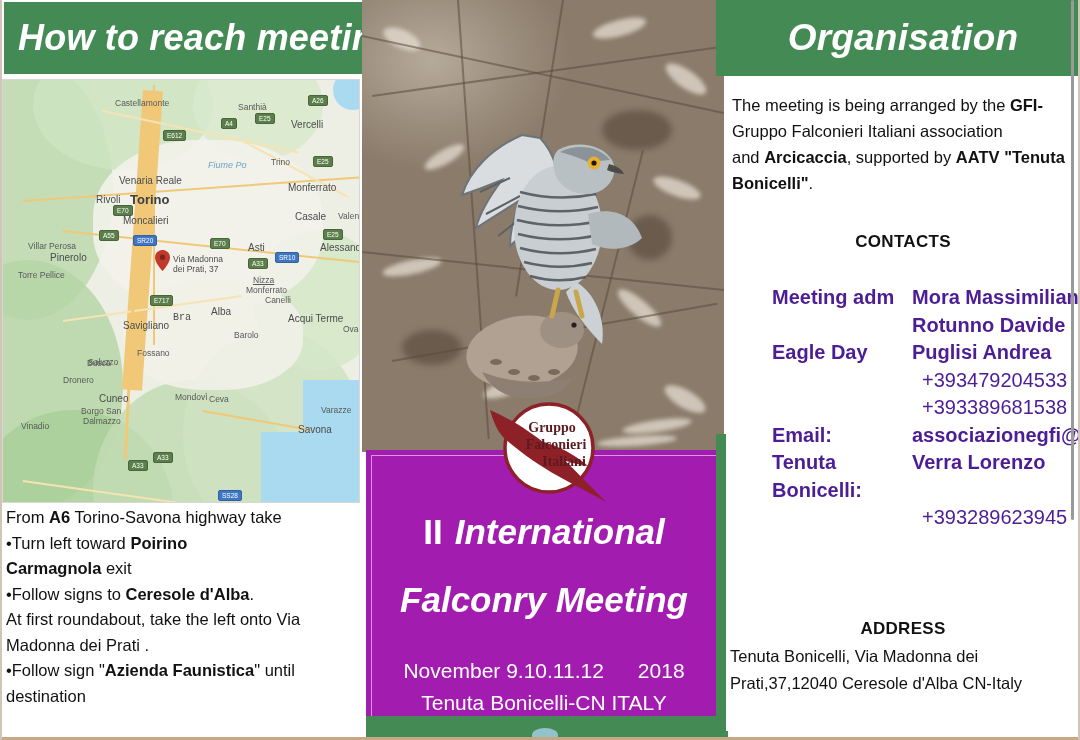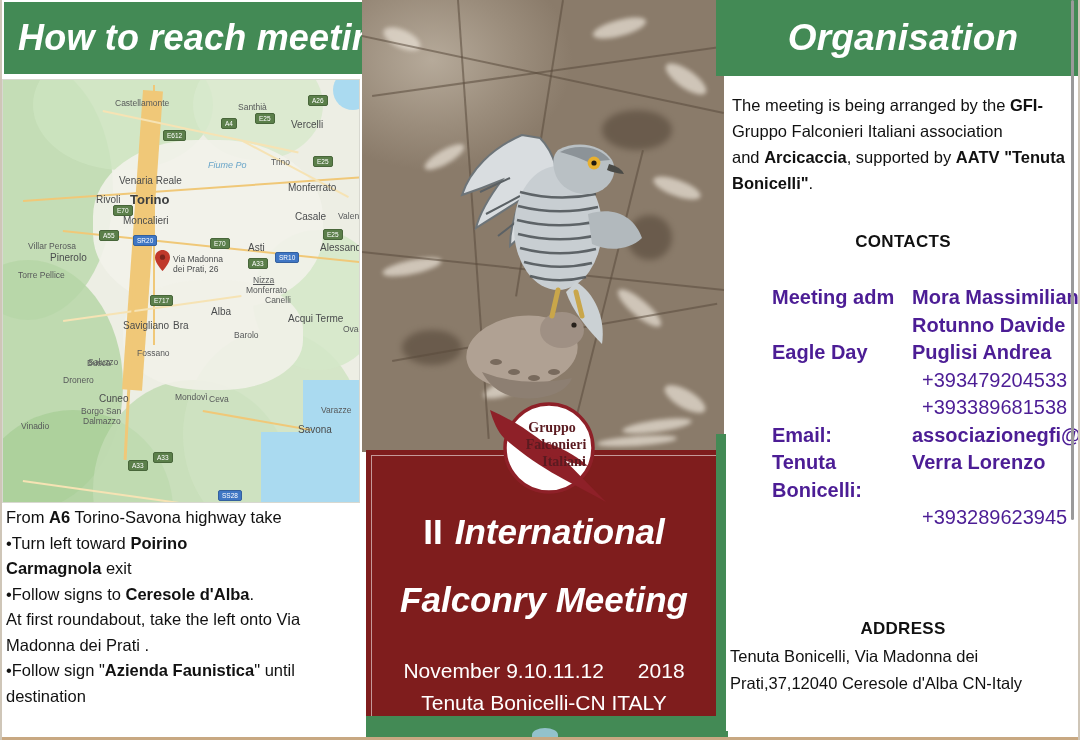--- a/index.html
+++ b/index.html
@@ -69,21 +69,21 @@
   
   .photo{position:absolute;left:0;top:0;width:362px;height:452px;overflow:hidden;background:#8a7c6d;}
   .photo-bg{position:absolute;inset:0;}
   .twig{position:absolute;background:#5a4b3c;transform-origin:0 0;opacity:.55;}
   .light{position:absolute;background:#e6ded2;border-radius:50%;filter:blur(2px);opacity:.75;}
   .dark{position:absolute;background:#4b3d2f;border-radius:50%;filter:blur(3px);opacity:.5;}
 
   
   .mid-card{
     position:absolute;left:4px;top:450px;width:356px;height:285px;
-    background:#7f1d1d;box-sizing:border-box;text-decoration:underline;
+    background:#a21caf;box-sizing:border-box;text-decoration:underline;
   }
   .mid-card-inner{
     position:absolute;left:5px;top:5px;right:5px;bottom:6px;
     border:1px solid rgba(255,255,255,.55);
   }
   .meeting-title{
     position:absolute;left:0;right:0;top:48px;text-align:center;color:#fff;
     font-size:35px;font-weight:bold;font-style:italic;line-height:68px;
   }
   .meeting-title .rn{font-style:normal;margin-right:12px;}
@@ -178,21 +178,21 @@
         <div class="road minor" style="left:20px;top:400px;width:220px;transform:rotate(8deg);"></div>
 
         <div class="pin" style="left:152px;top:170px;">
           <svg width="15" height="21" viewBox="0 0 15 21">
             <path d="M7.5 0C3.4 0 0 3.3 0 7.4 0 12.9 7.5 21 7.5 21S15 12.9 15 7.4C15 3.3 11.6 0 7.5 0z" fill="#c0392b"></path>
             <circle cx="7.5" cy="7.2" r="2.6" fill="#7b241c"></circle>
           </svg>
         </div>
         <div class="pin-label" style="left:170px;top:174px;">
           <div>Via Madonna</div>
-          <div>dei Prati, 26</div>
+          <div>dei Prati, 37</div>
         </div>
 
       </div>
       <div id="map-labels">
           <div class="map-label " style="left: 112px; top: 18px;">Castellamonte</div>
           <div class="map-label " style="left: 235px; top: 22px;">Santhià</div>
           <div class="map-label mid" style="left: 288px; top: 39px;">Vercelli</div>
           <div class="map-label water" style="left: 205px; top: 80px;">Fiume Po</div>
           <div class="map-label " style="left: 268px; top: 77px;">Trino</div>
           <div class="map-label mid" style="left: 292px; top: 91px; margin-top: 40px;">Casale</div>
@@ -203,21 +203,21 @@
           <div class="map-label mid" style="left: 120px; top: 135px;">Moncalieri</div>
           <div class="map-label " style="left: 335px; top: 131px;">Valenza</div>
           <div class="map-label " style="left: 25px; top: 161px;">Villar Perosa</div>
           <div class="map-label mid" style="left: 47px; top: 172px;">Pinerolo</div>
           <div class="map-label mid" style="left: 245px; top: 162px;">Asti</div>
           <div class="map-label mid" style="left: 317px; top: 162px;">Alessandria</div>
           <div class="map-label " style="left: 15px; top: 190px;">Torre Pellice</div>
           <div class="map-label " style="left: 250px; top: 195px; text-decoration: underline;">Nizza</div>
           <div class="map-label " style="left: 243px; top: 205px;">Monferrato</div>
           <div class="map-label " style="left: 262px; top: 215px;">Canelli</div>
-          <div class="map-label mid" style="left: 170px; top: 240px;">Bra</div>
+          <div class="map-label mid" style="left: 170px; top: 232px; font-family: Liberation Mono, monospace;">Bra</div>
           <div class="map-label mid" style="left: 208px; top: 226px;">Alba</div>
           <div class="map-label mid" style="left: 285px; top: 233px;">Acqui Terme</div>
           <div class="map-label " style="left: 85px; top: 237px; margin-top: 40px;">Saluzzo</div>
           <div class="map-label mid" style="left: 120px; top: 240px;">Savigliano</div>
           <div class="map-label " style="left: 340px; top: 244px;">Ovada</div>
           <div class="map-label " style="left: 183px; top: 250px; padding-left: 48px;">Barolo</div>
           <div class="map-label " style="left: 134px; top: 268px;">Fossano</div>
           <div class="map-label " style="left: 84px; top: 278px;">Busca</div>
           <div class="map-label " style="left: 60px; top: 295px;">Dronero</div>
           <div class="map-label mid" style="left: 96px; top: 313px;">Cuneo</div>

